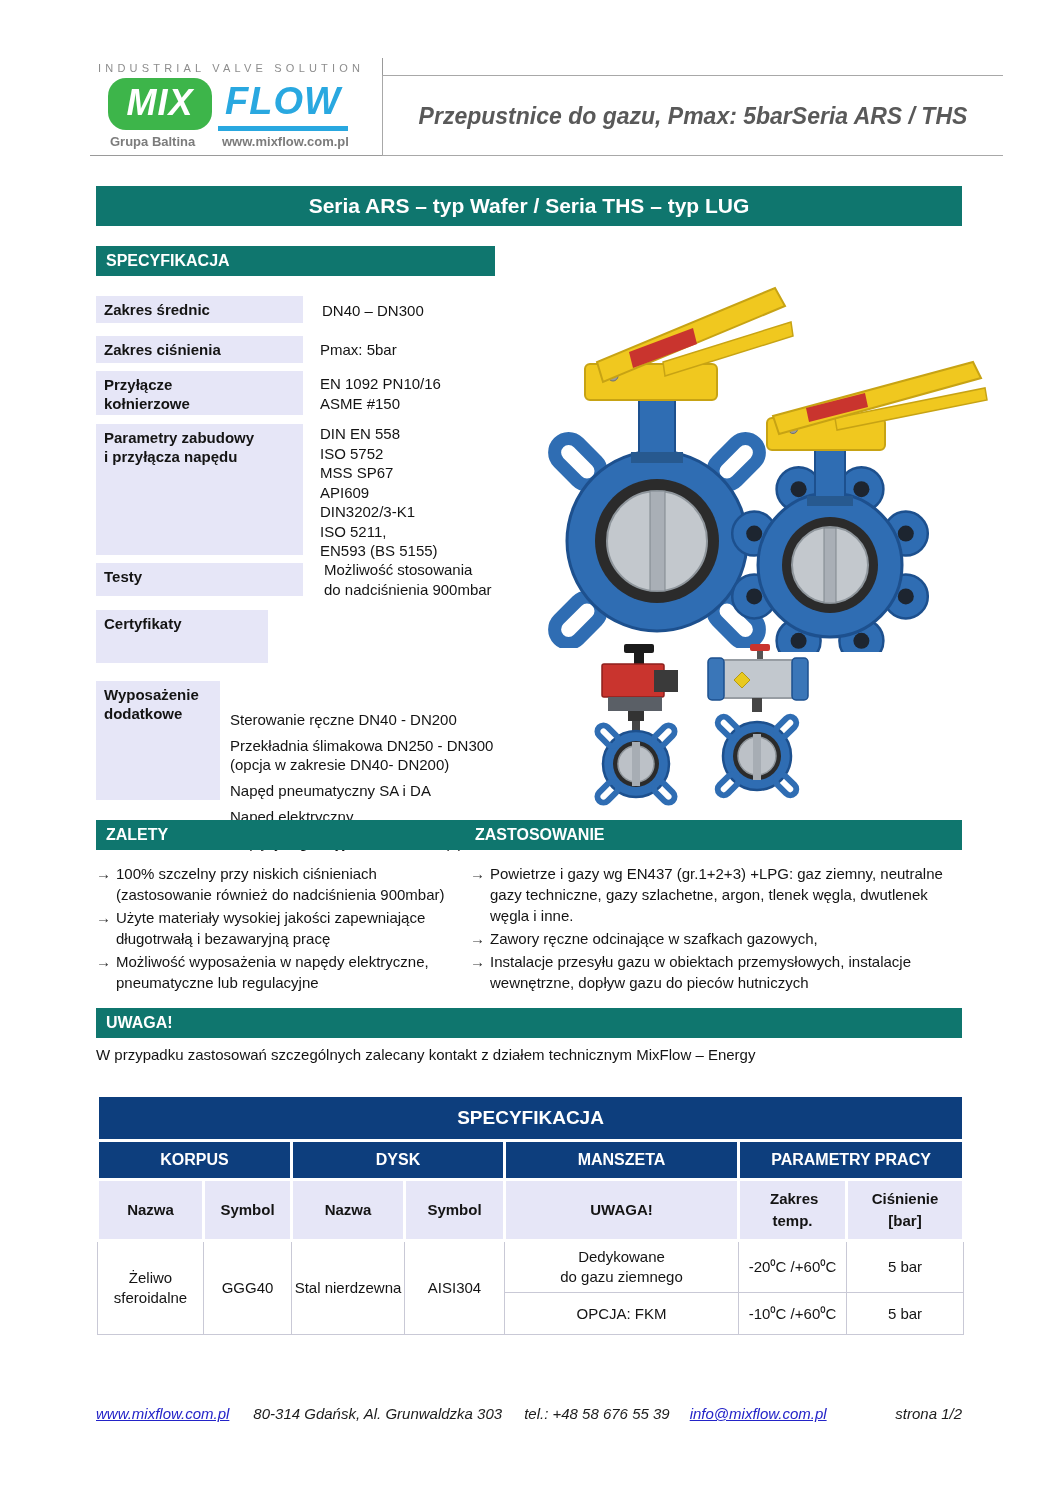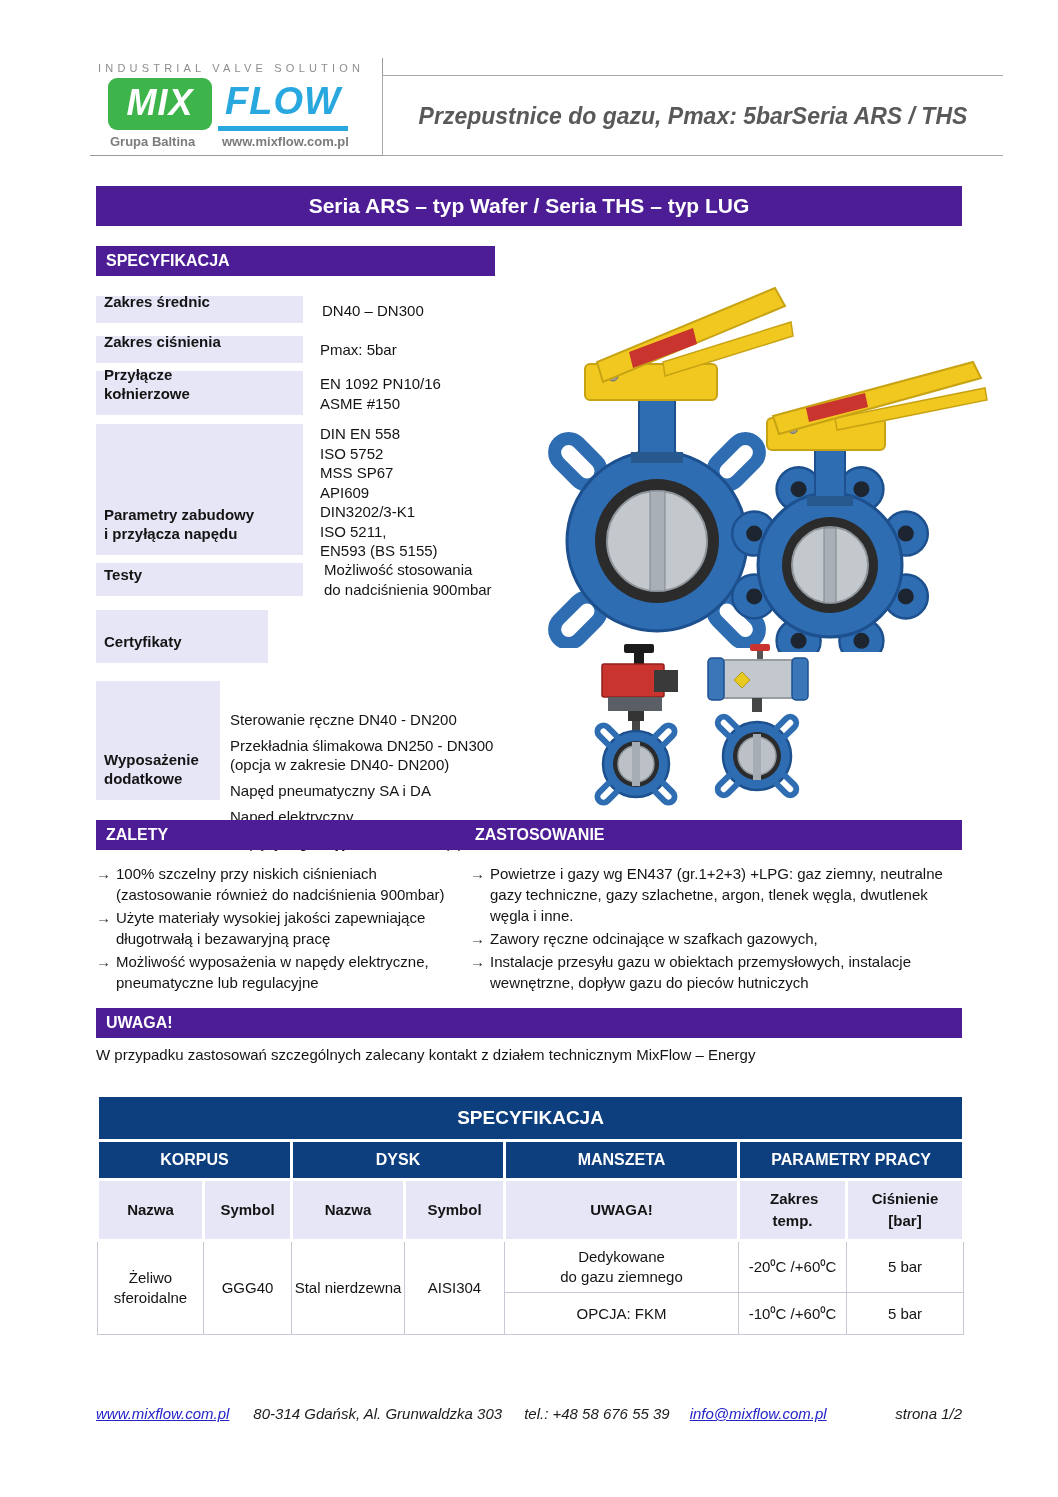--- a/index.html
+++ b/index.html
@@ -1,37 +1,37 @@
 <!DOCTYPE html>
 <html><head>
 <meta charset="utf-8">
 <style>
   html,body{margin:0;padding:0;background:#888;}
   .page{position:relative;width:1058px;height:1497px;background:#ffffff;margin:0 auto;
         font-family:"Liberation Sans",sans-serif;color:#141414;overflow:hidden;}
   .abs{position:absolute;}
-  .navy{background:#4c1d95;color:#ffffff;font-weight:bold;}
+  .navy{background:#0f766e;color:#ffffff;font-weight:bold;}
   .b{font-weight:bold;}
   
   .logo-box{left:90px;top:58px;width:292px;height:97px;border-bottom:1px solid #9a9a9a;border-right:1px solid #9a9a9a;}
   .tagline{left:8px;top:4px;font-size:11px;letter-spacing:4.2px;color:#8d8d8d;white-space:nowrap;}
-  .mix-badge{left:18px;top:20px;width:104px;height:52px;background:#3db54a;border-radius:9px;
+  .mix-badge{left:18px;top:20px;width:104px;height:52px;background:#3db54a;border-radius:18px;
              color:#fff;font-weight:800;font-style:italic;font-size:36px;text-align:center;line-height:50px;letter-spacing:1px;}
   .flow-word{left:128px;top:20px;width:130px;height:48px;color:#29a8e0;font-weight:800;font-style:italic;
              font-size:38px;line-height:46px;letter-spacing:1px;border-bottom:5px solid #29a8e0;text-align:center;}
   .logo-sub{top:76px;font-size:13px;font-weight:bold;color:#7c7c7c;white-space:nowrap;}
   .title-box{left:382px;top:75px;width:620px;height:79px;border-top:1px solid #a8a8a8;border-left:1px solid #a8a8a8;border-bottom:1px solid #a8a8a8;
              display:flex;flex-direction:row;justify-content:center;align-items:center;}
   .title-box div{font-size:23px;font-weight:bold;font-style:italic;color:#595959;line-height:32px;}
   
   .main-banner{left:96px;top:186px;width:866px;height:40px;font-size:21px;text-align:center;line-height:40px;}
   .bar{height:30px;font-size:16px;line-height:30px;padding-left:10px;box-sizing:border-box;}
   
-  .spec-label{background:#e6e6f7;font-weight:bold;font-size:15px;padding:12px 8px;box-sizing:border-box;
-              display:flex;flex-direction:column;justify-content:flex-end;line-height:19px;}
+  .spec-label{background:#e6e6f7;font-weight:bold;font-size:15px;padding:4px 8px;box-sizing:border-box;
+              display:flex;flex-direction:column;justify-content:flex-start;line-height:19px;}
   .spec-value{font-size:15px;line-height:19.5px;}
   .eq-item{font-size:15px;line-height:19px;margin-bottom:7px;}
   
   .bullet{display:flex;font-size:15px;line-height:21px;margin-bottom:2px;}
   .bullet .ar{flex:0 0 20px;color:#333;}
   
   table.big{border-collapse:collapse;table-layout:fixed;width:866px;}
   table.big td{overflow:hidden;}
   .t-title td{background:#0d3e7d;color:#fff;font-weight:bold;font-size:19px;text-align:center;height:40px;border:3px solid #fff;}
   .t-group td{background:#0d3e7d;color:#fff;font-weight:bold;font-size:16px;text-align:center;height:34px;border:3px solid #fff;}

